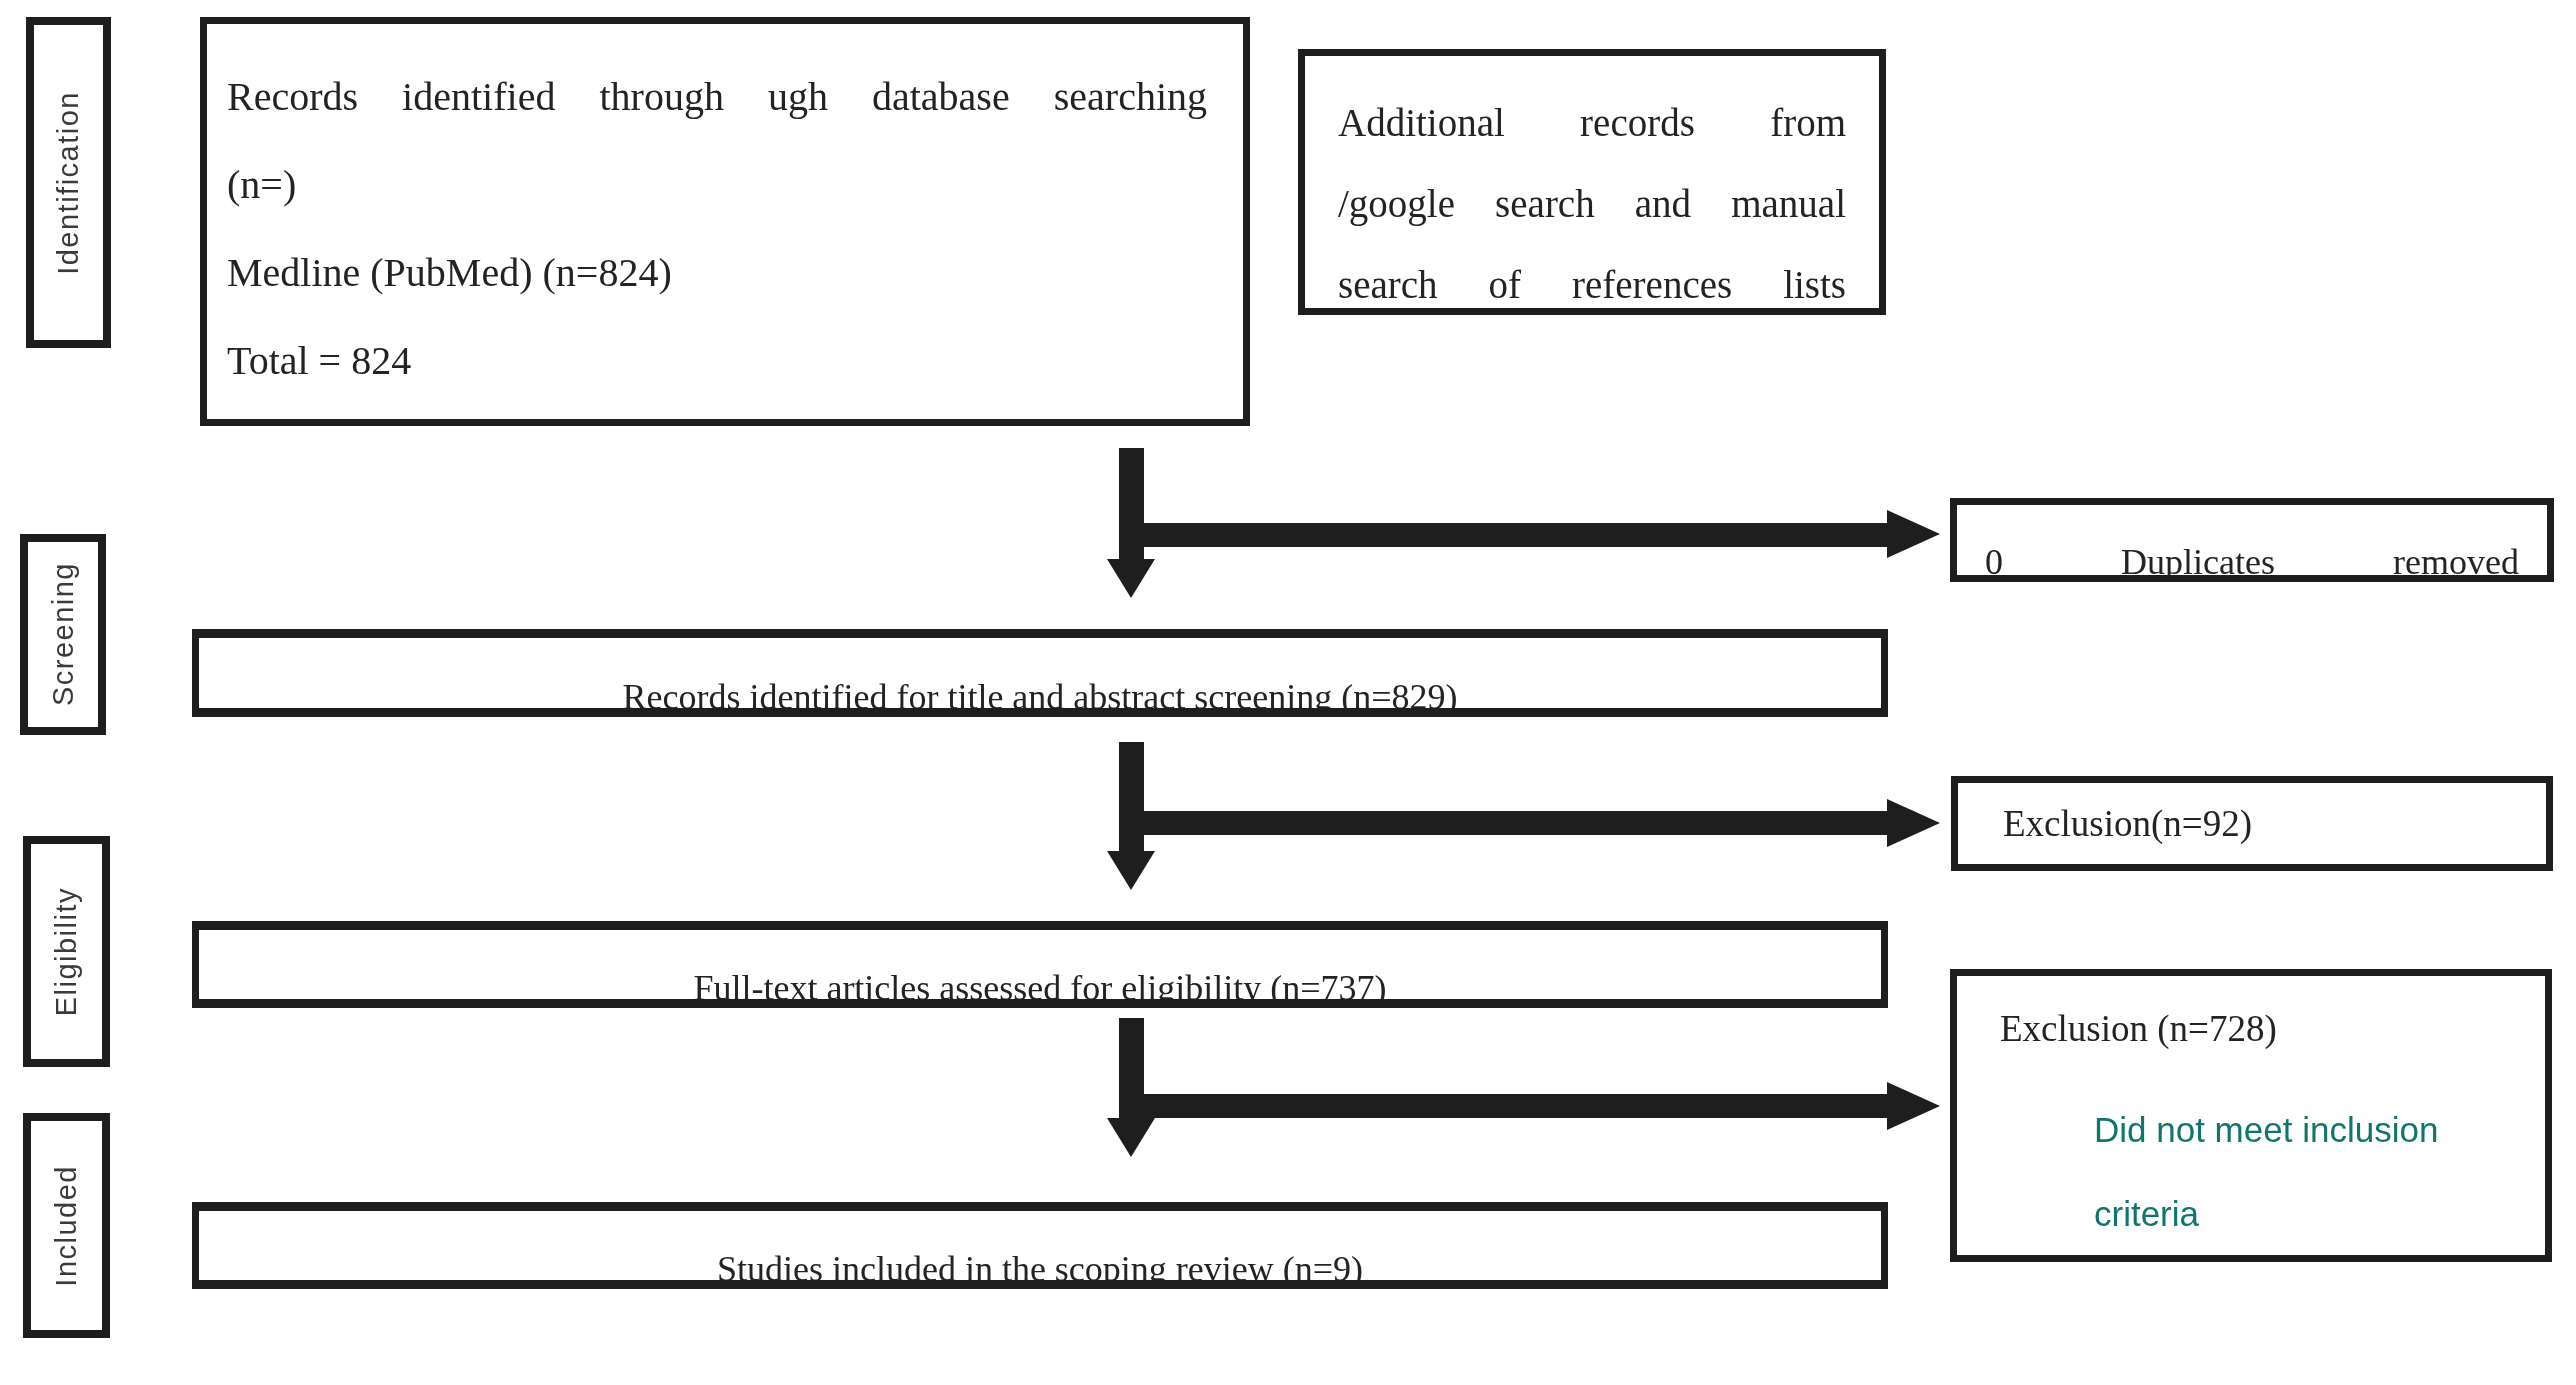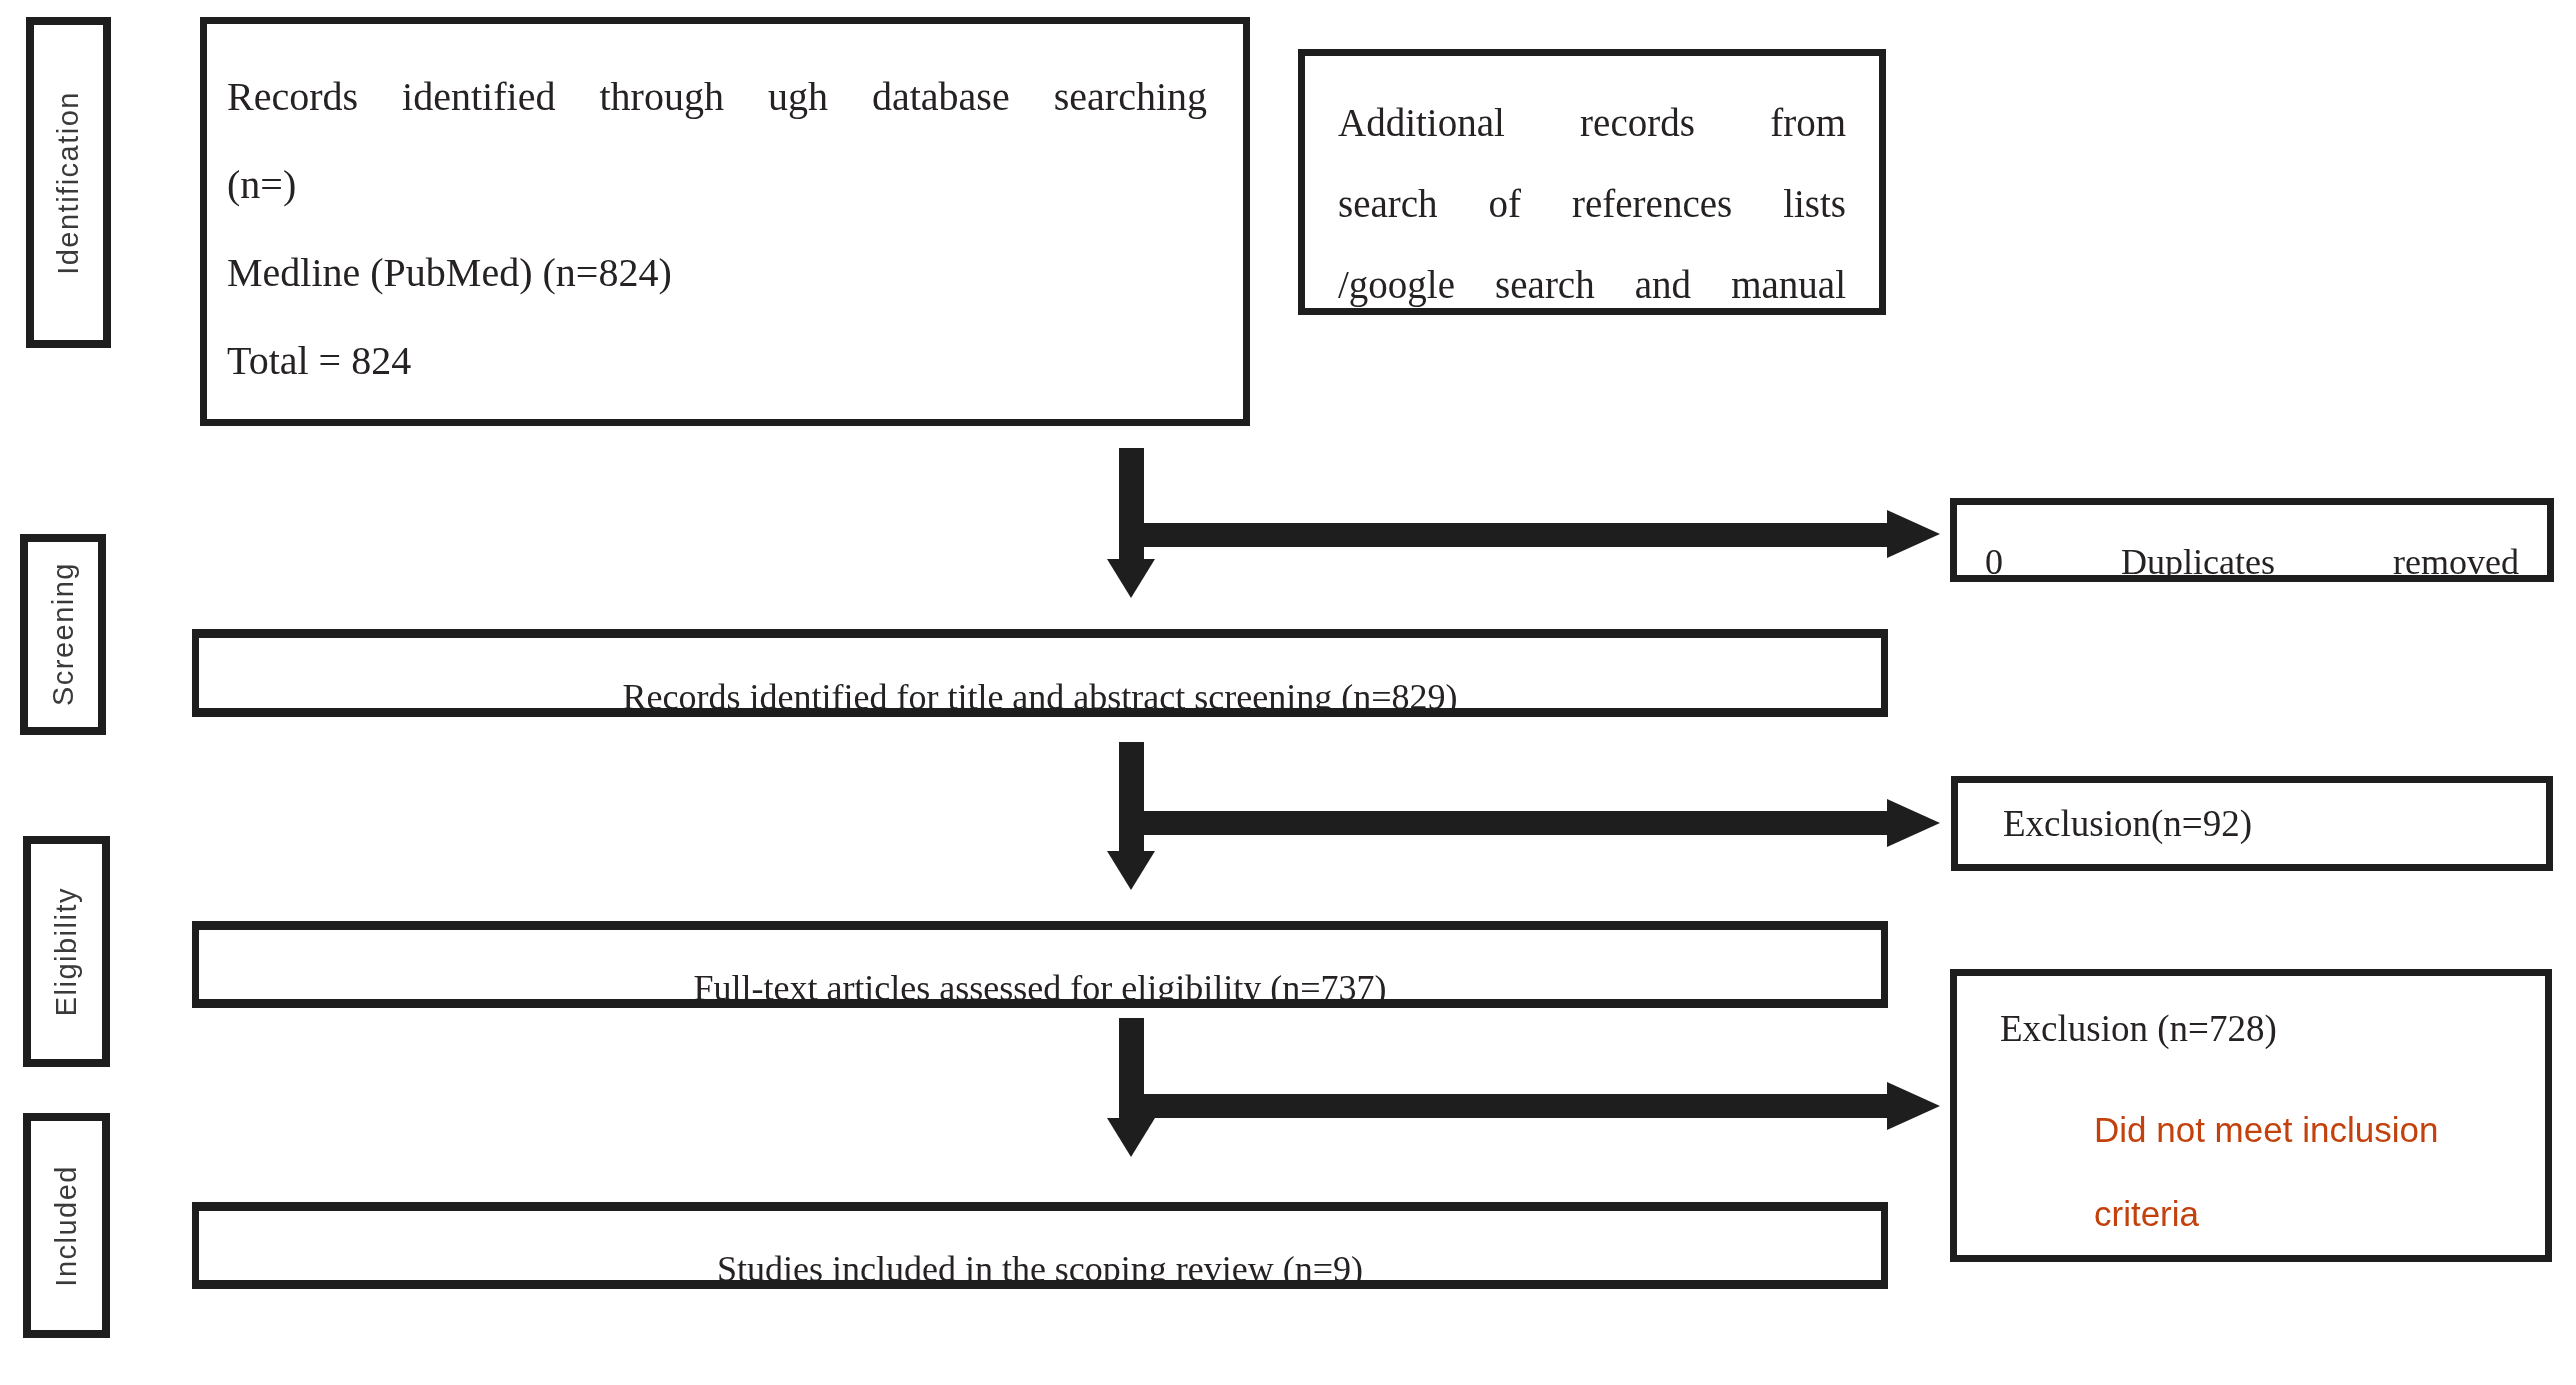--- a/index.html
+++ b/index.html
@@ -56,21 +56,21 @@
     text-align-last: justify;
     white-space: normal;
   }
   .excl92-box { display: flex; align-items: center; padding-left: 45px; font-size: 37px; }
   .excl728-box { padding: 28px 22px 0 43px; }
   .excl728-title { font-size: 37px; line-height: 50px; }
   .excl728-reason {
     margin: 34px 0 0 94px;
     font-size: 35px;
     line-height: 84px;
-    color: #c2410c;
+    color: #0f766e;
   }
   
   .vshaft { position: absolute; width: 25px; background: var(--ink); }
   .vhead  { position: absolute; width: 0; height: 0;
             border-left: 24px solid transparent; border-right: 24px solid transparent;
             border-top: 39px solid var(--ink); }
   .hshaft { position: absolute; height: 24px; background: var(--ink); }
   .hhead  { position: absolute; width: 0; height: 0;
             border-top: 24px solid transparent; border-bottom: 24px solid transparent;
             border-left: 53px solid var(--ink); }
@@ -98,22 +98,22 @@
 
   <div class="box records-box serif" style="left:200px; top:17px; width:1050px; height:409px;">
     <div class="bl jline">Records identified through ugh database searching</div>
     <div class="bl">(n=)</div>
     <div class="bl">Medline (PubMed) (n=824)</div>
     <div class="bl bold">Total = 824</div>
   </div>
 
   <div class="box additional-box serif" style="left:1298px; top:18.6px; width:588px; height:266px; border-width:7px;">
     <div class="bl jline">Additional records from</div>
+    <div class="bl jline">/google search and manual</div>
     <div class="bl jline">search of references lists</div>
-    <div class="bl jline">/google search and manual</div>
   </div>
 
   <div class="vshaft" style="left:1119px; top:448px; height:113px;"></div>
   <div class="vhead" style="left:1107px; top:559px;"></div>
   <div class="hshaft" style="left:1119px; top:523px; width:768px;"></div>
   <div class="hhead" style="left:1887px; top:510px;"></div>
 
   <div class="box dup-box serif" style="left:1950px; top:498px; width:604px; height:84px;">
     <div class="dup-text">0 Duplicates removed</div>
   </div>

